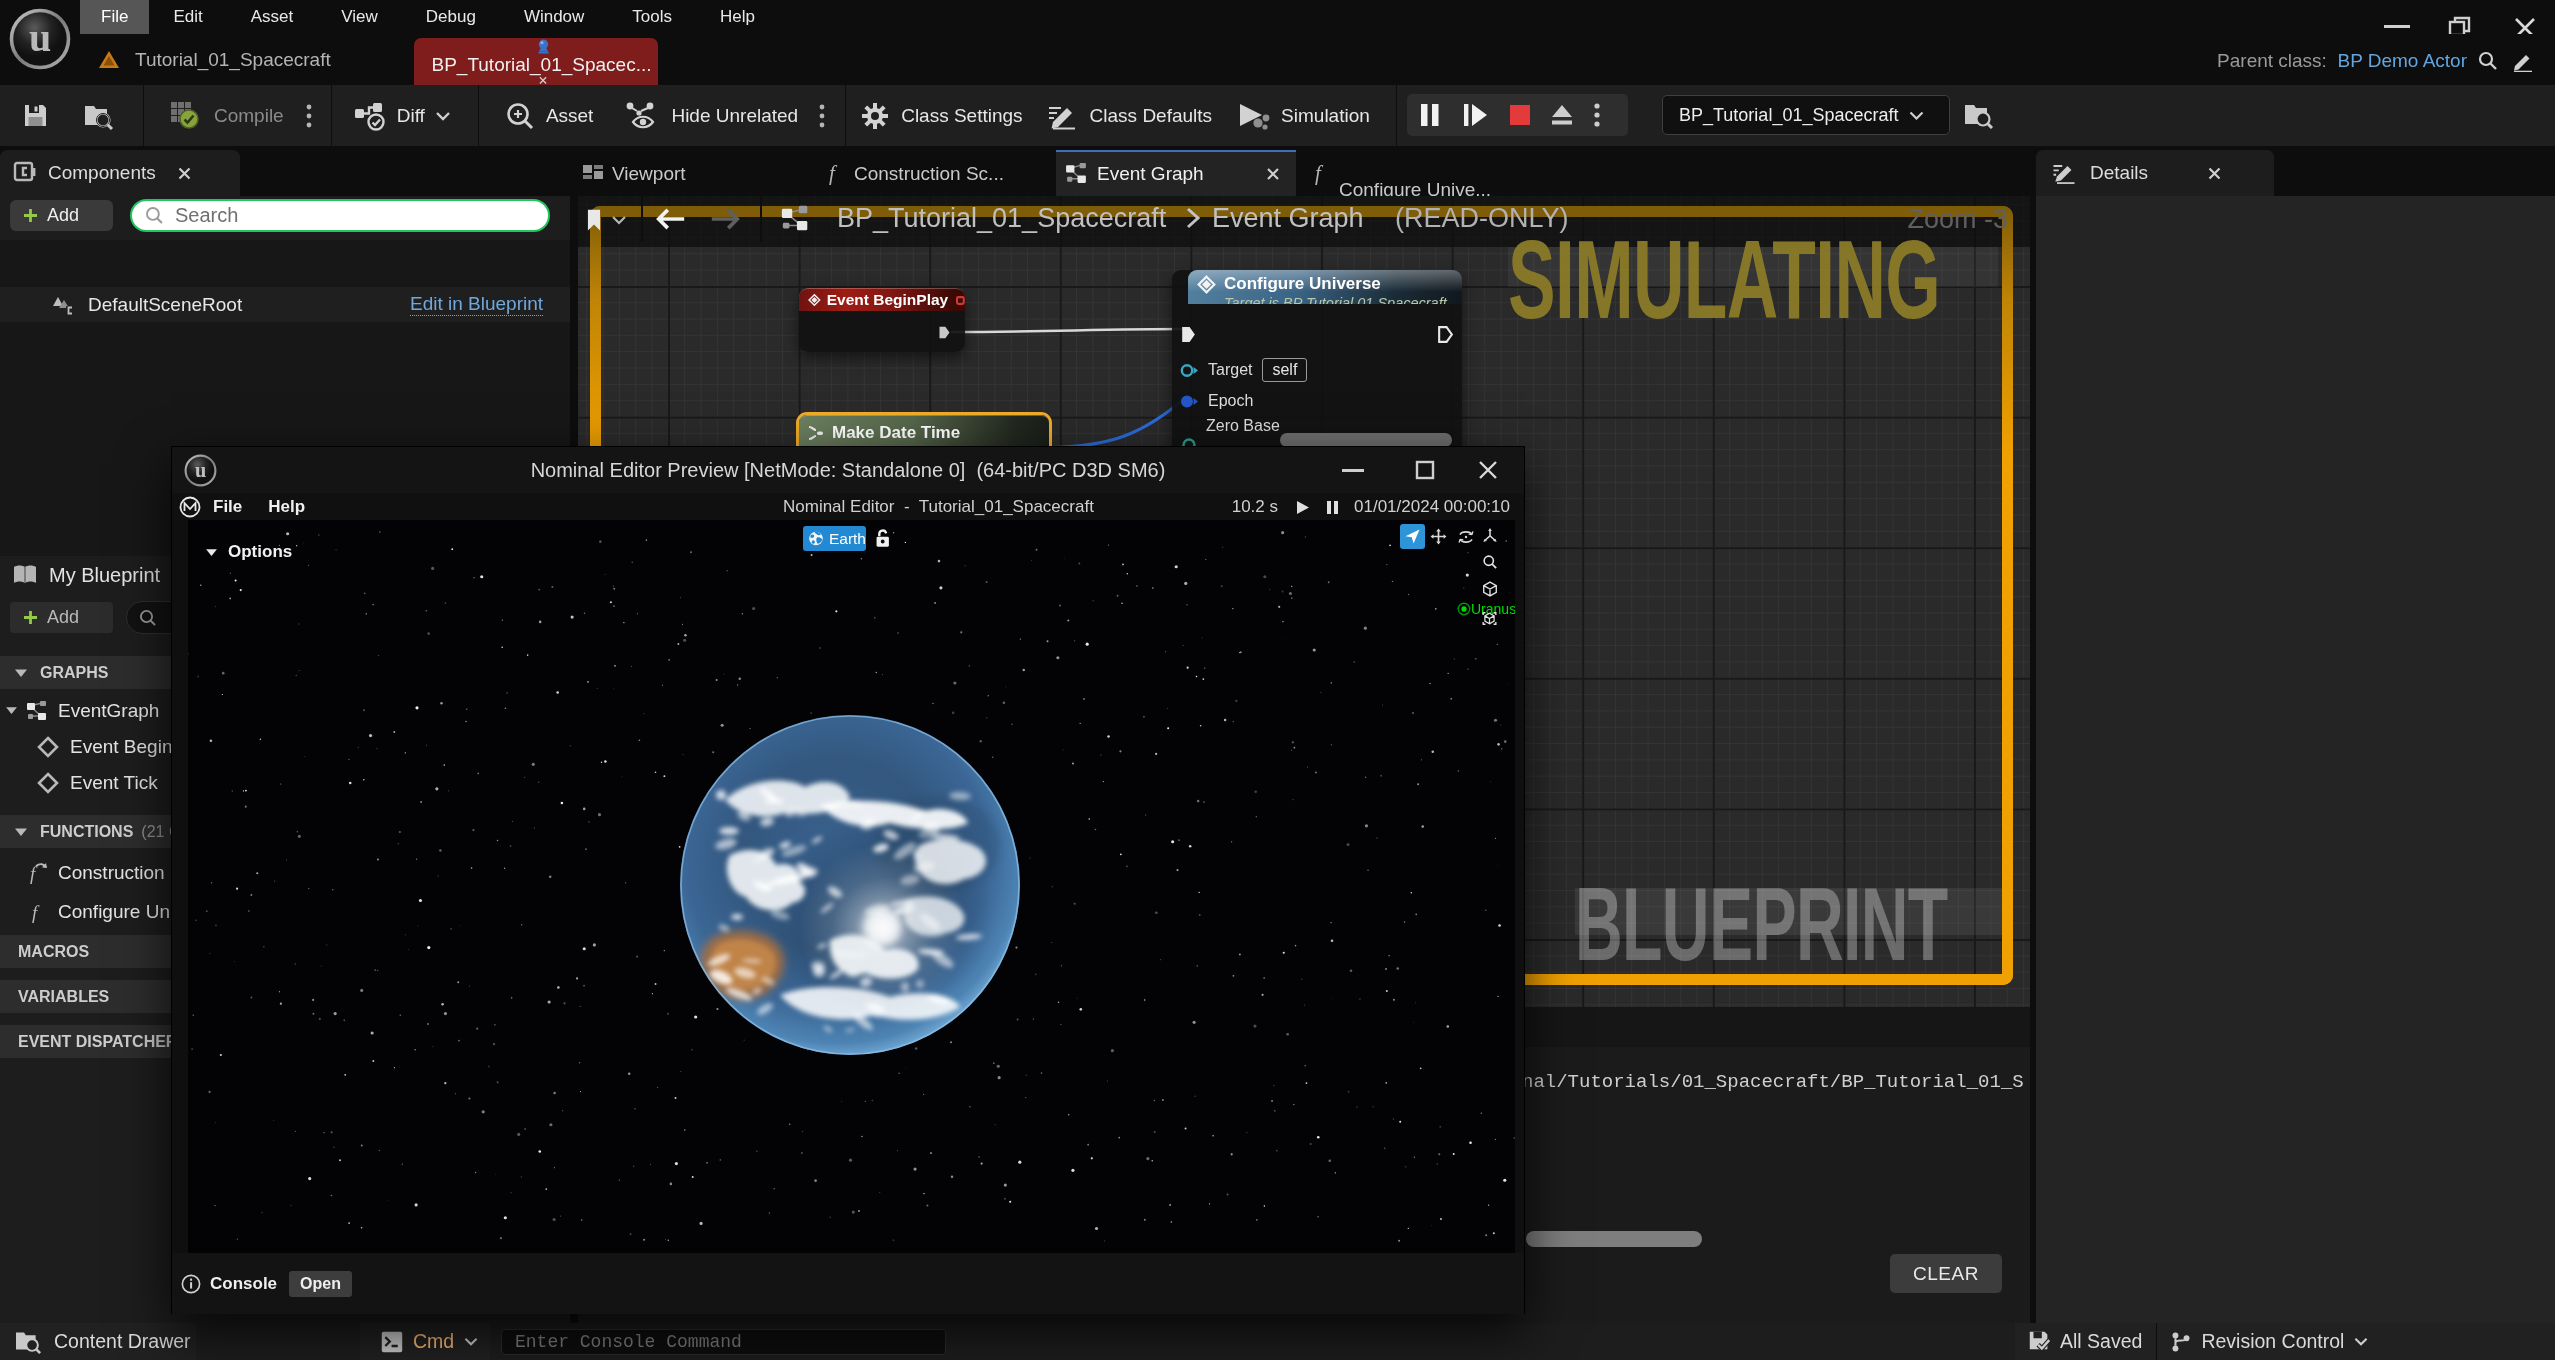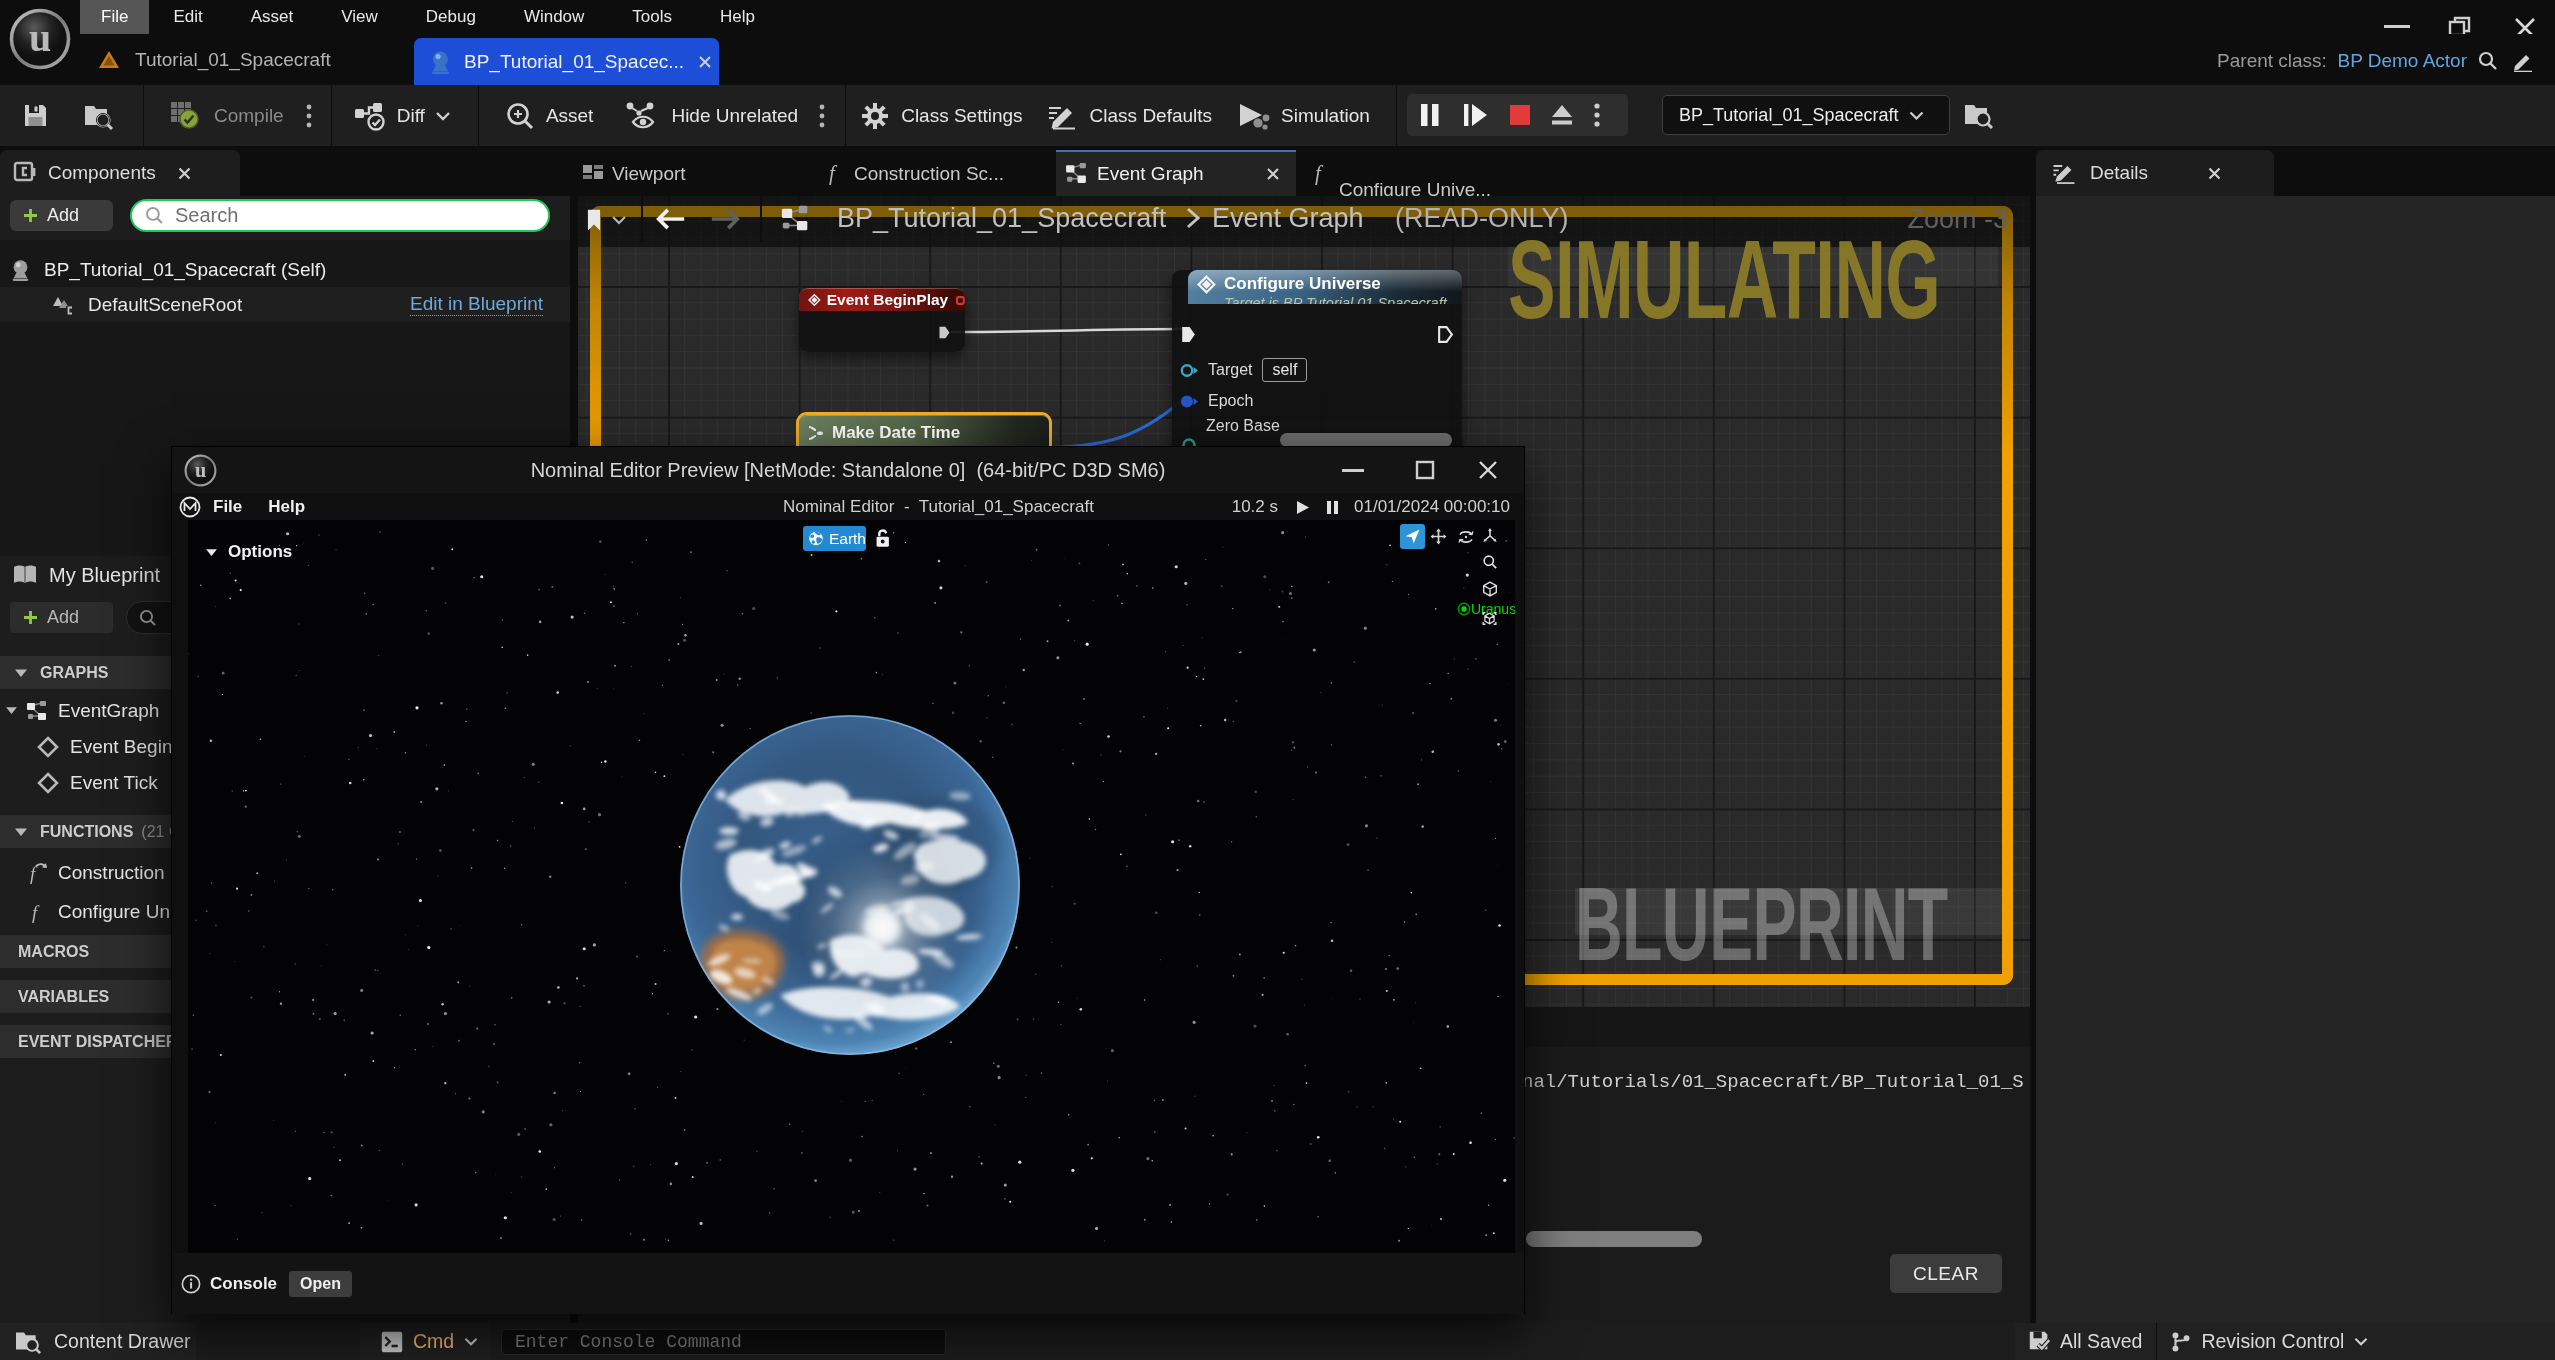--- a/index.html
+++ b/index.html
@@ -52,21 +52,21 @@
 </svg>
 
 <div class="abs" style="left:0;top:34px;width:2555px;height:51px;background:#0d0d0d;"></div>
 <div class="abs row" style="left:96px;top:34px;height:51px;">
  <svg width="26" height="24" viewBox="0 0 26 24" style="margin-right:13px;">
   <path d="M13 3 L23 20 L3 20 Z" fill="#c77b14"></path>
       <path d="M13 8 L18.5 17.5 L7.5 17.5 Z" fill="#8a4f08"></path>
  </svg>
  <span style="font-size:19px;color:#b4b4b4;">Tutorial_01_Spacecraft</span>
 </div>
-<div class="abs row" style="left:414px;top:38px;width:305px;height:47px;background:#1d4ed8;border-radius:7px 7px 0 0;">
+<div class="abs row" style="left:414px;top:38px;width:244px;height:47px;background:#7f1d1d;border-radius:7px 7px 0 0;flex-direction:column;">
  <svg width="25" height="26" viewBox="0 0 25 26" style="margin-left:14px;">
   <circle cx="12.5" cy="10" r="7.5" fill="#3a72c8"></circle>
   <circle cx="10" cy="7.5" r="2.6" fill="#7fb2ee"></circle>
   <path d="M8 16 L17 16 L20 22 L5 22 Z" fill="#3a72c8"></path>
   <rect x="4" y="22.5" width="17" height="2.4" rx="1.2" fill="#3a72c8"></rect>
  </svg>
  <span style="font-size:19px;color:#f0f0f0;margin-left:11px;">BP_Tutorial_01_Spacec...</span>
  <svg width="14" height="14" viewBox="0 0 14 14" style="margin-left:14px;">
       <path d="M2 2 L12 12 M12 2 L2 12" stroke="#cfcfcf" stroke-width="2"></path>
     </svg>
@@ -251,29 +251,20 @@
   <span style="font-size:18px;color:#efefef;margin-left:9px;">Add</span>
  </div>
  <div class="row" style="position:absolute;left:130px;top:3px;width:420px;height:33px;background:#ffffff;border:2px solid #22c55e;border-radius:17px;">
   <svg width="19" height="19" viewBox="0 0 18 18" style="margin-left:13px;">
         <circle cx="7.5" cy="7.5" r="5.6" fill="none" stroke="#9a9a9a" stroke-width="1.8"></circle>
         <path d="M11.5 11.5 L16 16" stroke="#9a9a9a" stroke-width="2"></path>
       </svg>
   <span style="font-size:20px;color:#707070;margin-left:11px;">Search</span>
  </div>
  <div style="position:absolute;left:0;top:44px;width:570px;height:316px;background:#171717;"></div>
- <div class="row" style="position:absolute;left:0;top:57px;width:570px;height:33px;">
-  <svg width="23" height="24" viewBox="0 0 25 26" style="margin-left:9px;">
-   <circle cx="12.5" cy="10" r="7.5" fill="#9d9d9d"></circle>
-        <circle cx="10" cy="7.5" r="2.6" fill="#cfcfcf"></circle>
-   <path d="M8 16 L17 16 L20 22 L5 22 Z" fill="#9d9d9d"></path>
-        <rect x="4" y="22.5" width="17" height="2.4" rx="1.2" fill="#9d9d9d"></rect>
-  </svg>
-  <span style="font-size:19px;color:#ececec;margin-left:12px;">BP_Tutorial_01_Spacecraft (Self)</span>
- </div>
  <div class="row" style="position:absolute;left:0;top:91px;width:570px;height:35px;background:#1f1f1f;">
   <svg width="24" height="22" viewBox="0 0 24 22" style="margin-left:51px;">
    <path d="M7 3 L12 12 L2 12 Z" fill="#bdbdbd"></path>
         <path d="M13 6 L18 14 L8 14 Z" fill="#8f8f8f"></path>
    <rect x="15" y="12" width="8" height="9" rx="1" fill="#1f1f1f"></rect>
         <path d="M21 13.5 L17.5 13.5 L17.5 19.5 L21 19.5" fill="none" stroke="#bdbdbd" stroke-width="1.8"></path>
   </svg>
   <span style="font-size:19px;color:#e6e6e6;margin-left:13px;">DefaultSceneRoot</span>
   <span style="position:absolute;left:410px;font-size:19px;color:#6fa8dc;border-bottom:1.5px dotted #6fa8dc;">Edit in Blueprint</span>
  </div>

